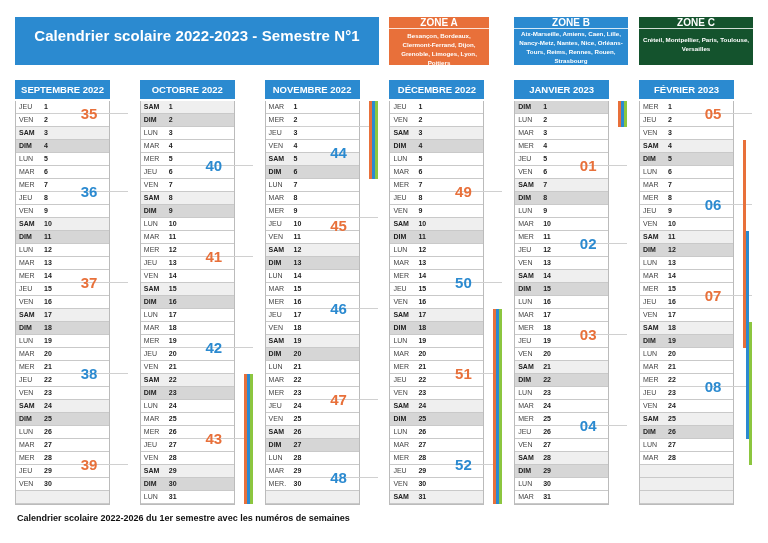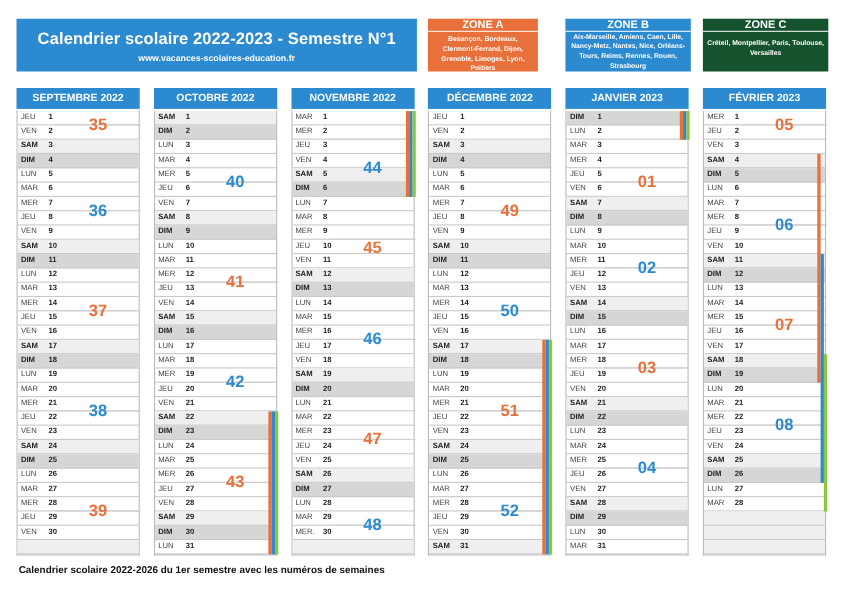--- a/index.html
+++ b/index.html
@@ -6,21 +6,21 @@
   body{width:768px;height:543px;position:relative;overflow:hidden;font-family:"Liberation Sans",sans-serif;}
   .title-box{position:absolute;left:15px;top:17px;width:364px;height:48px;background:#2b8ad0;color:#fff;text-align:center;}
   .title-box .t1{font-weight:bold;font-size:15px;margin-top:10px;letter-spacing:0.1px;}
   .title-box .t2{font-weight:bold;font-size:8px;margin-top:4px;}
   .zone{position:absolute;top:17px;height:48px;color:#fff;text-align:center;}
   .zone .zh{font-weight:bold;font-size:10px;height:11px;line-height:11px;border-bottom:1px solid rgba(255,255,255,0.8);}
   .zone .zc{font-size:6.2px;font-weight:bold;line-height:9px;padding:2px 3px 0 3px;}
   .zone-a{left:389px;width:100px;background:#e8703a;}
   .zone-b{left:514px;width:114px;background:#2b8ad0;}
   .zone-c{left:639px;width:114px;background:#14532d;}
-  .month{position:absolute;top:80px;width:112px;}
+  .month{position:absolute;top:80px;width:95px;}
   .mhead{height:19px;background:#2b8ad0;color:#fff;font-weight:bold;font-size:9.5px;text-align:center;line-height:19px;border-bottom:2px solid #fff;}
   .rows{position:relative;border-left:1px solid #bbb;border-right:1px solid #bbb;border-bottom:1px solid #bbb;}
   .row{height:12px;border-bottom:1px solid #c9c9c9;position:relative;font-size:7px;line-height:12px;color:#444;}
   .row.sat{background:#efefef;font-weight:bold;color:#222;}
   .row.sun{background:#d6d6d6;font-weight:bold;color:#222;}
   .row.empty{background:#efefef;}
   .row .dn{position:absolute;left:3px;width:22px;}
   .row .dd{position:absolute;left:28px;font-weight:bold;color:#222;}
   .week{position:absolute;left:38px;width:70px;text-align:center;font-weight:bold;font-size:15px;}
   .week.o{color:#e8703a;}
@@ -30,21 +30,20 @@
   .st-a{background:#e8703a;}
   .st-b{background:#2b8ad0;}
   .st-c{background:#8cc63f;}
   .footer{position:absolute;left:17px;top:513px;font-size:9px;font-weight:bold;color:#111;}
 </style>
 </head>
 <body>
 
 <div class="title-box">
   <div class="t1">Calendrier scolaire 2022-2023 - Semestre N°1</div>
-  <div class="t2">www.vacances-scolaires-education.fr</div>
 </div>
 
 <div class="zone zone-a">
   <div class="zh">ZONE A</div>
   <div class="zc">Besançon, Bordeaux, Clermont-Ferrand, Dijon, Grenoble, Limoges, Lyon, Poitiers</div>
 </div>
 <div class="zone zone-b">
   <div class="zh">ZONE B</div>
   <div class="zc" style="padding-top:0">Aix-Marseille, Amiens, Caen, Lille, Nancy-Metz, Nantes, Nice, Orléans-Tours, Reims, Rennes, Rouen, Strasbourg</div>
 </div>

